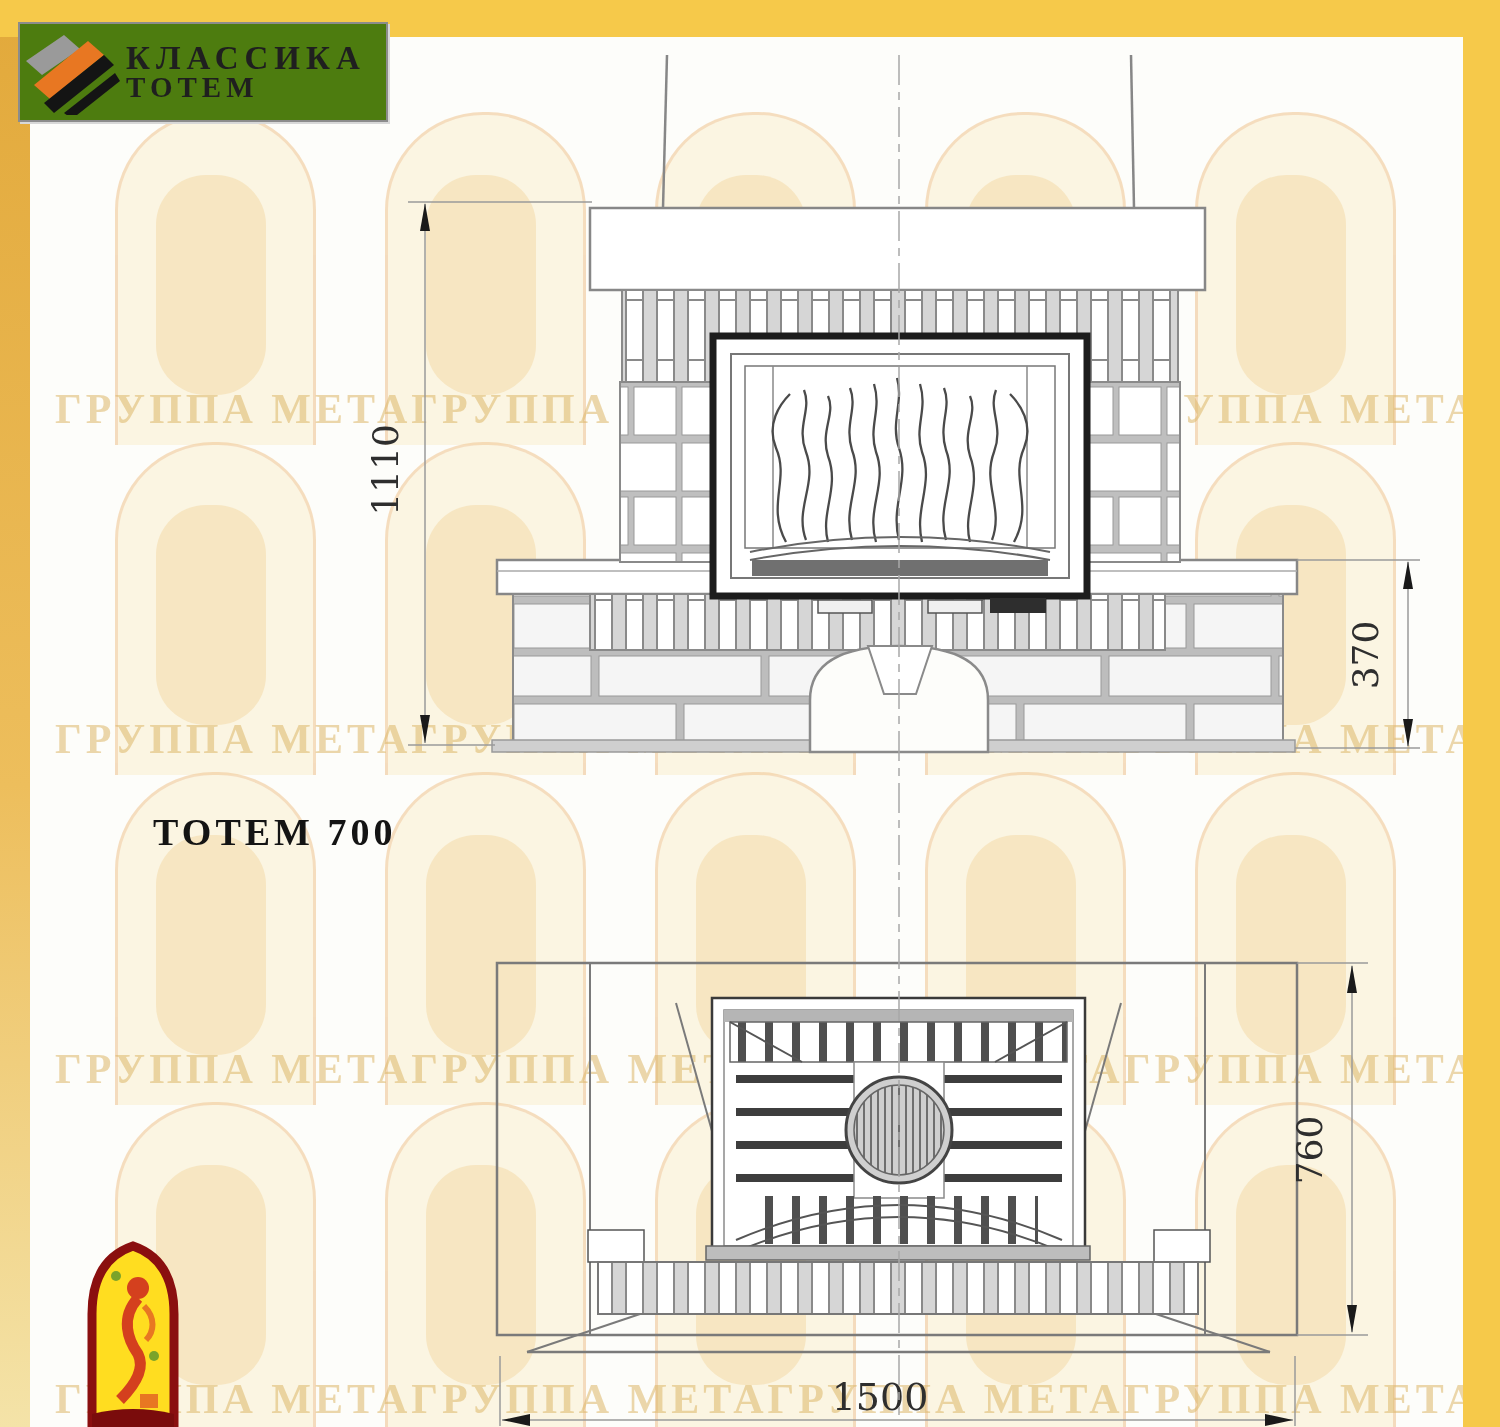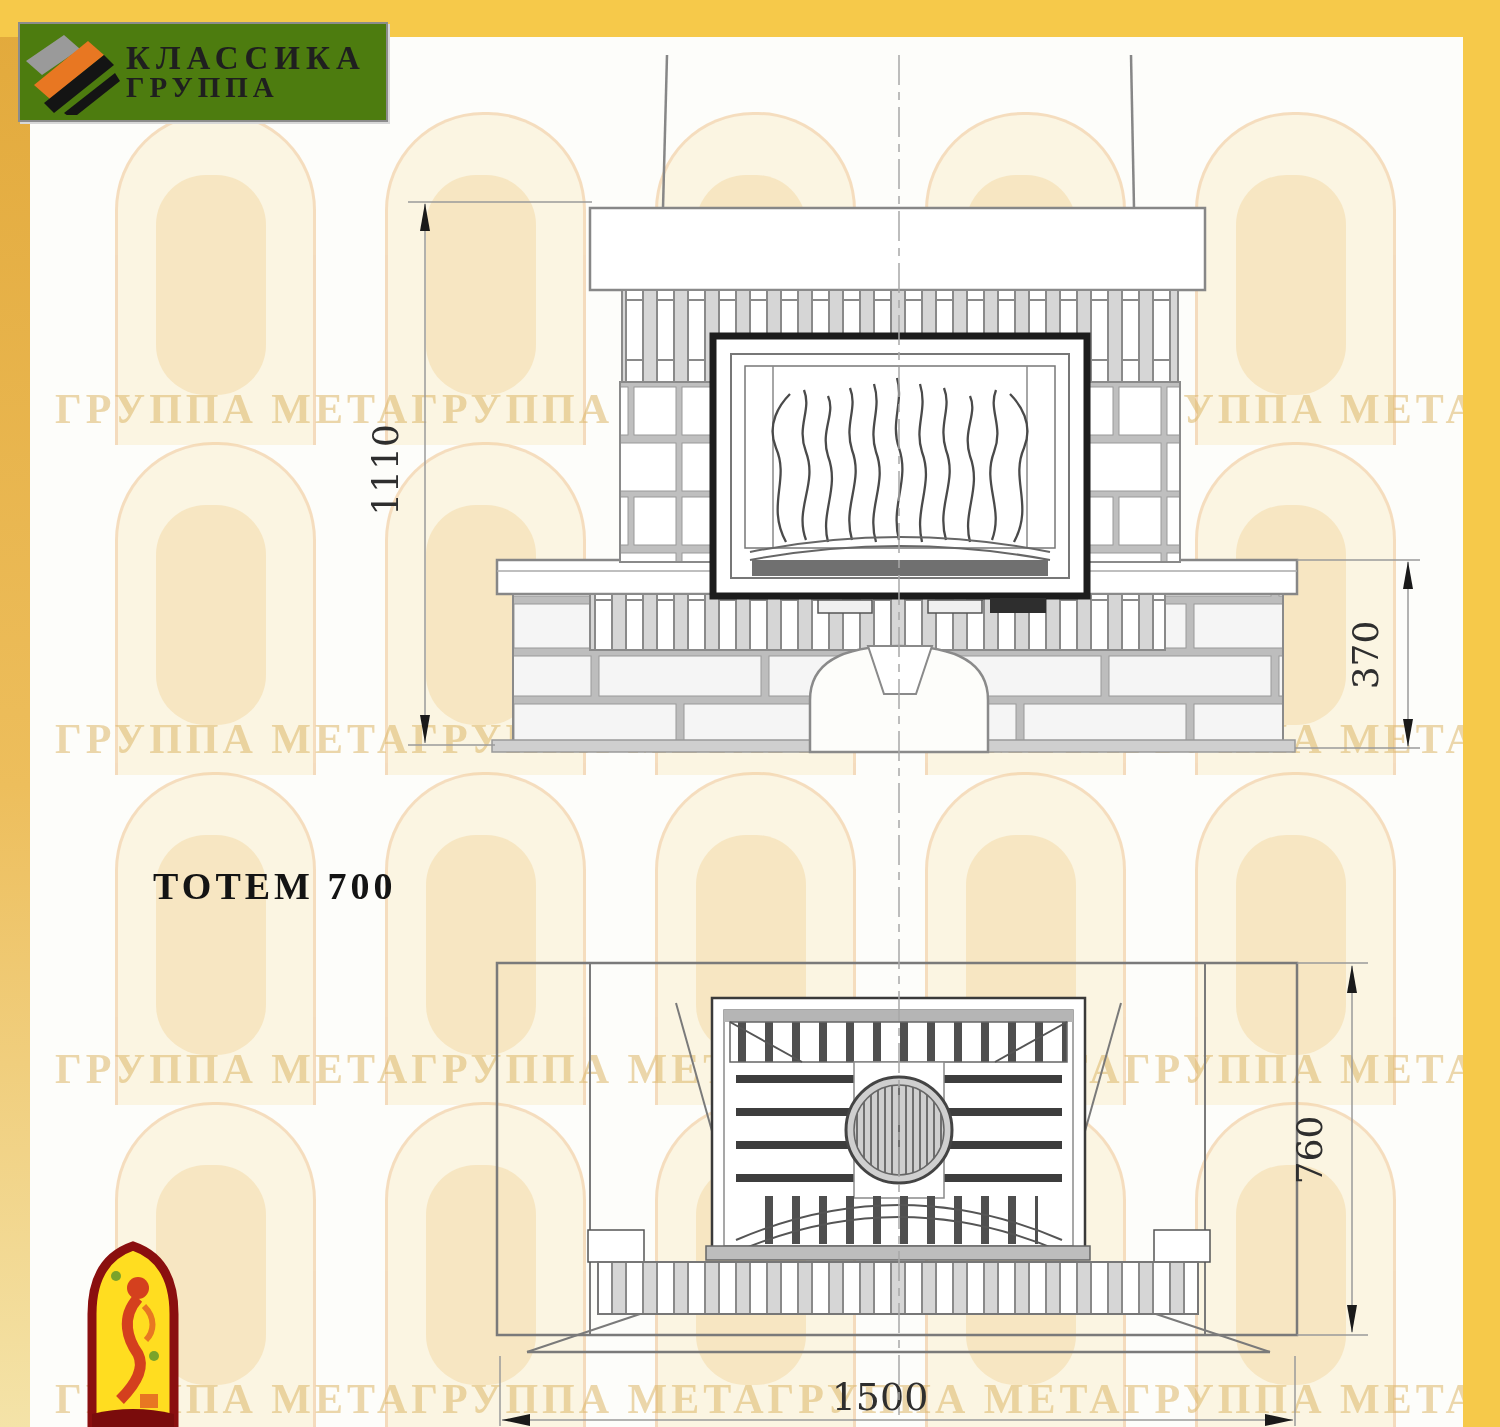--- a/index.html
+++ b/index.html
@@ -21,21 +21,21 @@
             background:linear-gradient(180deg,#E2A93B 0%,#EDBE5C 55%,#F4E3A8 100%);}
   
   .logo-box{position:absolute;left:18px;top:22px;width:366px;height:96px;background:#4d7c0f;
             border:2px solid #8c8c8c;box-shadow:2px 2px 0 #d8d8d8;z-index:7;
             display:flex;align-items:center;}
   .logo-text{font-family:"Liberation Serif",serif;font-weight:bold;color:#1f1f1f;
              line-height:0.95;margin-left:6px;}
   .logo-text .l1{font-size:33px;letter-spacing:6px;}
   .logo-text .l2{font-size:29px;letter-spacing:5px;}
   
-  .model-title{position:absolute;left:153px;top:864px;z-index:4;
+  .model-title{position:absolute;left:153px;top:810px;z-index:4;
                font-family:"Liberation Serif",serif;font-weight:bold;font-size:38px;
                letter-spacing:4px;color:#141414;}
   .draw-layer{position:absolute;left:0;top:0;z-index:3;}
   .corner-logo{position:absolute;left:82px;top:1236px;width:102px;height:191px;z-index:7;overflow:hidden;}
   svg text{font-family:"DejaVu Serif",serif;fill:#2e2e2e;}
 </style>
 </head>
 <body>
 
 <div class="page">
@@ -237,21 +237,21 @@
 
   <div class="logo-box">
     <svg width="100" height="86" viewBox="0 0 100 86">
       <polygon points="6,32 44,6 60,20 22,46" fill="#9a9a9a"></polygon>
       <polygon points="14,56 68,12 84,26 30,70" fill="#E87722"></polygon>
       <polygon points="24,74 84,26 94,36 34,84" fill="#141414"></polygon>
       <polygon points="44,84 95,44 100,52 52,90" fill="#141414"></polygon>
     </svg>
     <div class="logo-text">
       <div class="l1">КЛАССИКА</div>
-      <div class="l2">ГРУППА</div>
+      <div class="l2">ТОТЕМ</div>
     </div>
   </div>
 
   <div class="model-title">ТОТЕМ 700</div>
 
   <div class="corner-logo">
     <svg width="102" height="200" viewBox="0 0 102 200">
       <path d="M10,200 L10,78 Q10,24 51,10 Q92,24 92,78 L92,200 Z" fill="#FFDD20" stroke="#8a0f0f" stroke-width="9"></path>
       <circle cx="56" cy="52" r="11" fill="#d4401e"></circle>
       <path d="M56,62 C38,82 46,104 56,118 C64,134 50,152 38,164" stroke="#d4401e" stroke-width="11" fill="none"></path>

